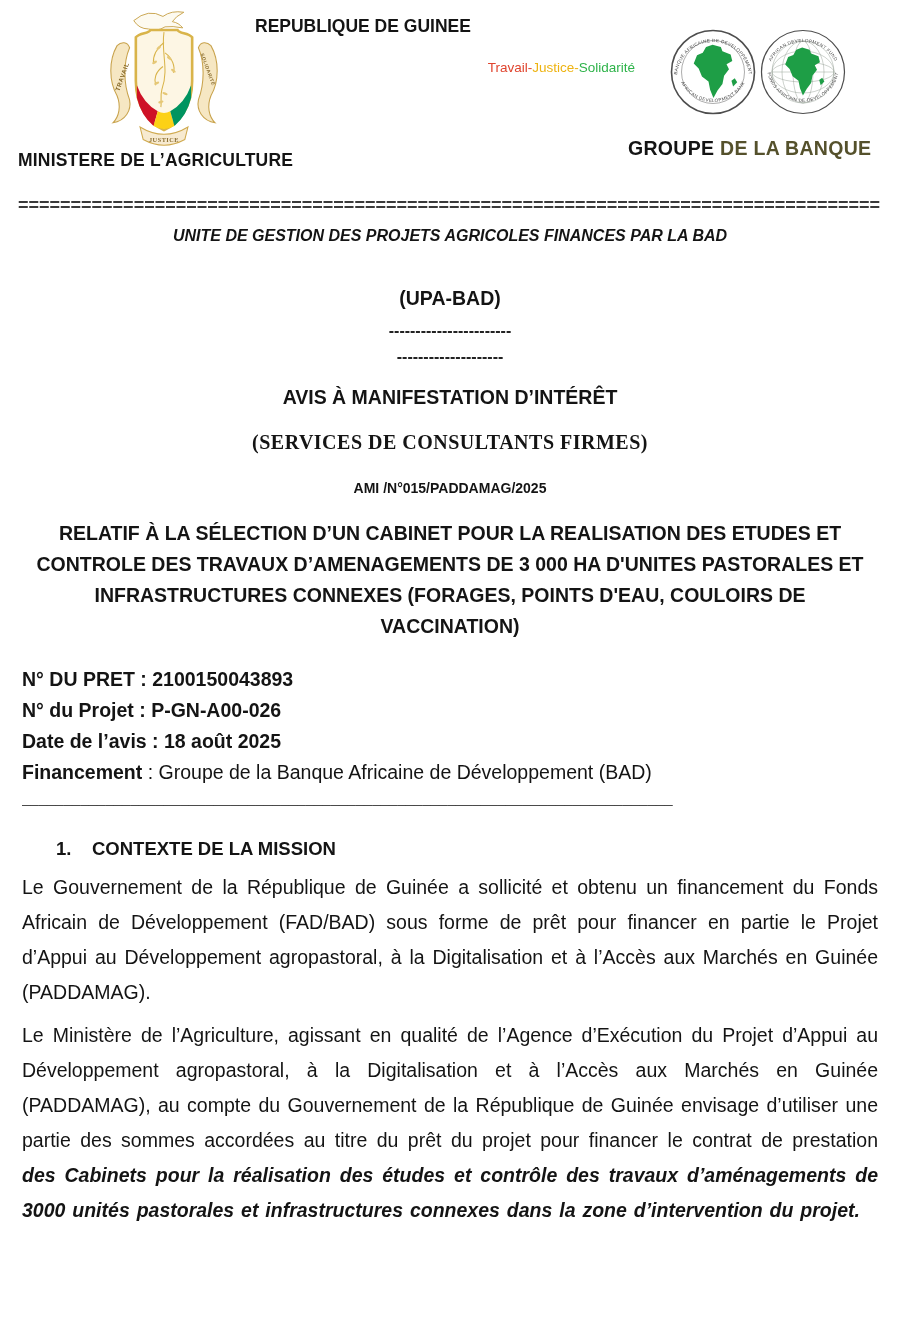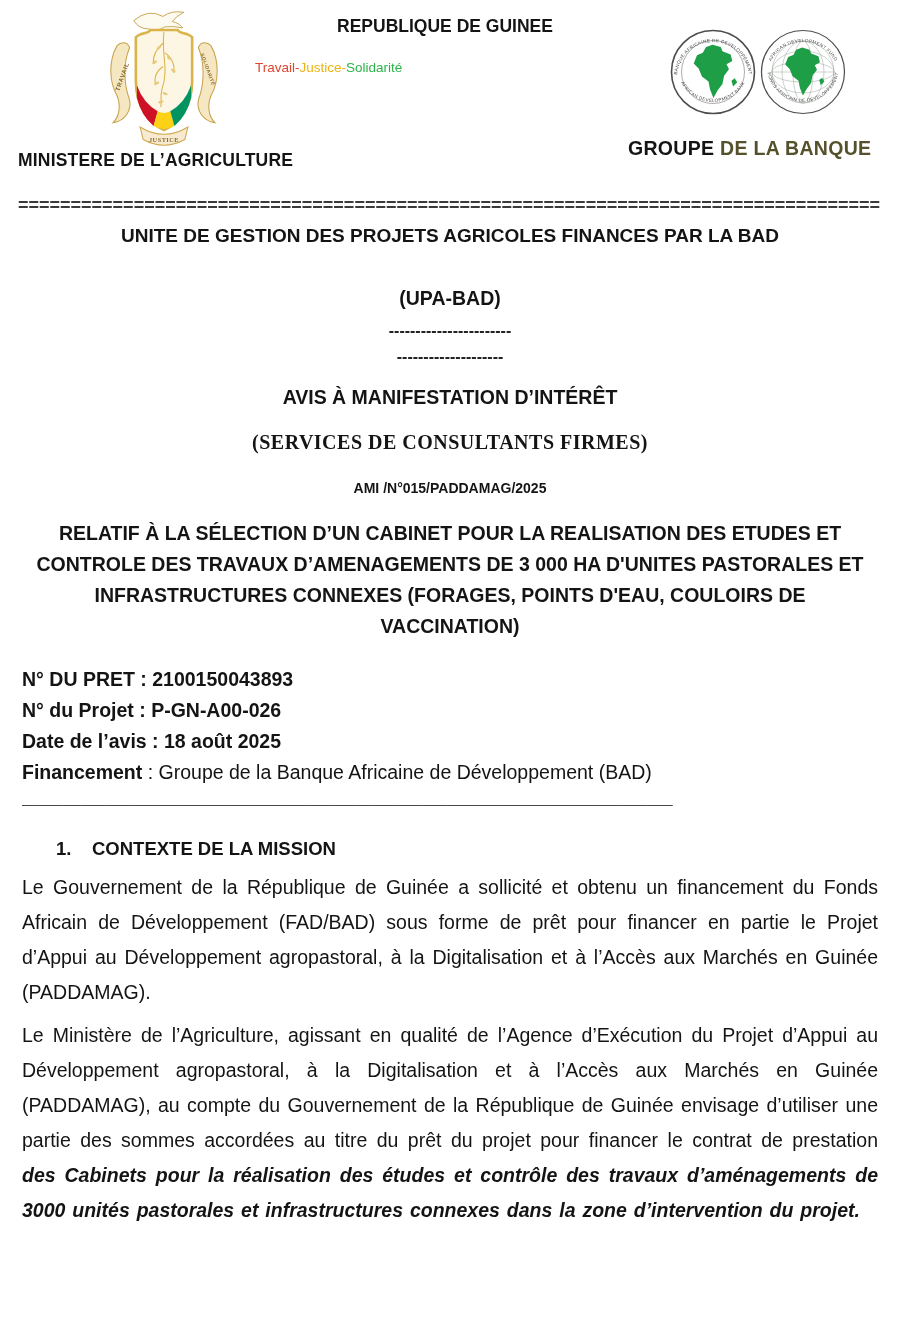--- a/index.html
+++ b/index.html
@@ -5,37 +5,37 @@
   html,body { margin:0; padding:0; background:#ffffff; }
   .page {
     position:relative; width:900px; height:1326px; margin:0 auto;
     background:#ffffff; color:#141414; overflow:hidden;
     font-family:"Liberation Sans", sans-serif;
   }
   
   .header { position:relative; height:196px; }
   .emblem  { position:absolute; left:96px;  top:6px;  width:136px; height:146px; }
   .ministry{ position:absolute; left:18px;  top:150px; font-size:17.5px; font-weight:bold; letter-spacing:.2px; white-space:nowrap; }
-  .republic{ position:absolute; left:255px; top:16px; width:380px; text-align:center; font-size:17.5px; font-weight:bold; }
-  .motto   { position:absolute; left:255px; top:60px; width:380px; text-align:left; font-size:13.5px; }
+  .republic{ position:absolute; left:255px; top:16px; width:380px; font-size:17.5px; font-weight:bold; }
+  .motto   { position:absolute; left:255px; top:60px; width:380px; text-align:right; font-size:13.5px; }
   .motto-red    { color:#e0442e; }
   .motto-yellow { color:#eeb310; }
   .motto-green  { color:#2eb34a; }
   .bank-logo  { position:absolute; left:666px; top:20px; width:188px; height:104px; }
   .bank-group { position:absolute; left:628px; top:137px; width:272px; text-align:left;
                 font-size:19.5px; font-weight:bold; letter-spacing:.3px; white-space:nowrap; }
   .bank-group .olive { color:#55512c; }
   
   .equals { margin:0 18px; height:20px; font-size:18px; font-weight:bold; line-height:18px;
             color:#3a3a3a; white-space:nowrap; overflow:hidden; }
   .dashes { text-align:center; font-size:16px; font-weight:bold; color:#222; line-height:18px; }
   .underscore { margin-left:22px; font-size:15px; color:#404040; line-height:20px; white-space:nowrap; overflow:hidden; }
   
   .ct { text-align:center; font-weight:bold; }
-  .t-unit     { margin:6px 28px 0;  font-size:19px; line-height:27px; }
+  .t-unit     { margin:6px 28px 0;  font-size:16px; line-height:27px;font-style:italic; }
   .t-upa      { margin:36px 28px 0; font-size:19.5px; line-height:27px; }
   .d1         { margin-top:10px; }
   .t-project  { margin:14px 60px 0; font-size:19.5px; line-height:29px; }
   .d2         { margin-top:8px; }
   .t-avis     { margin:18px 28px 16px; font-size:19.5px; line-height:27px; }
   .t-services { margin:18px 28px 0; font-size:20px; line-height:26px;
                 font-family:"Liberation Serif", serif; font-weight:bold; letter-spacing:.5px; }
   .t-ami      { margin:20px 28px 0; font-size:14px; line-height:27px; }
   .t-relatif  { margin:16px 34px 0; font-size:19.5px; line-height:31px; }
   

